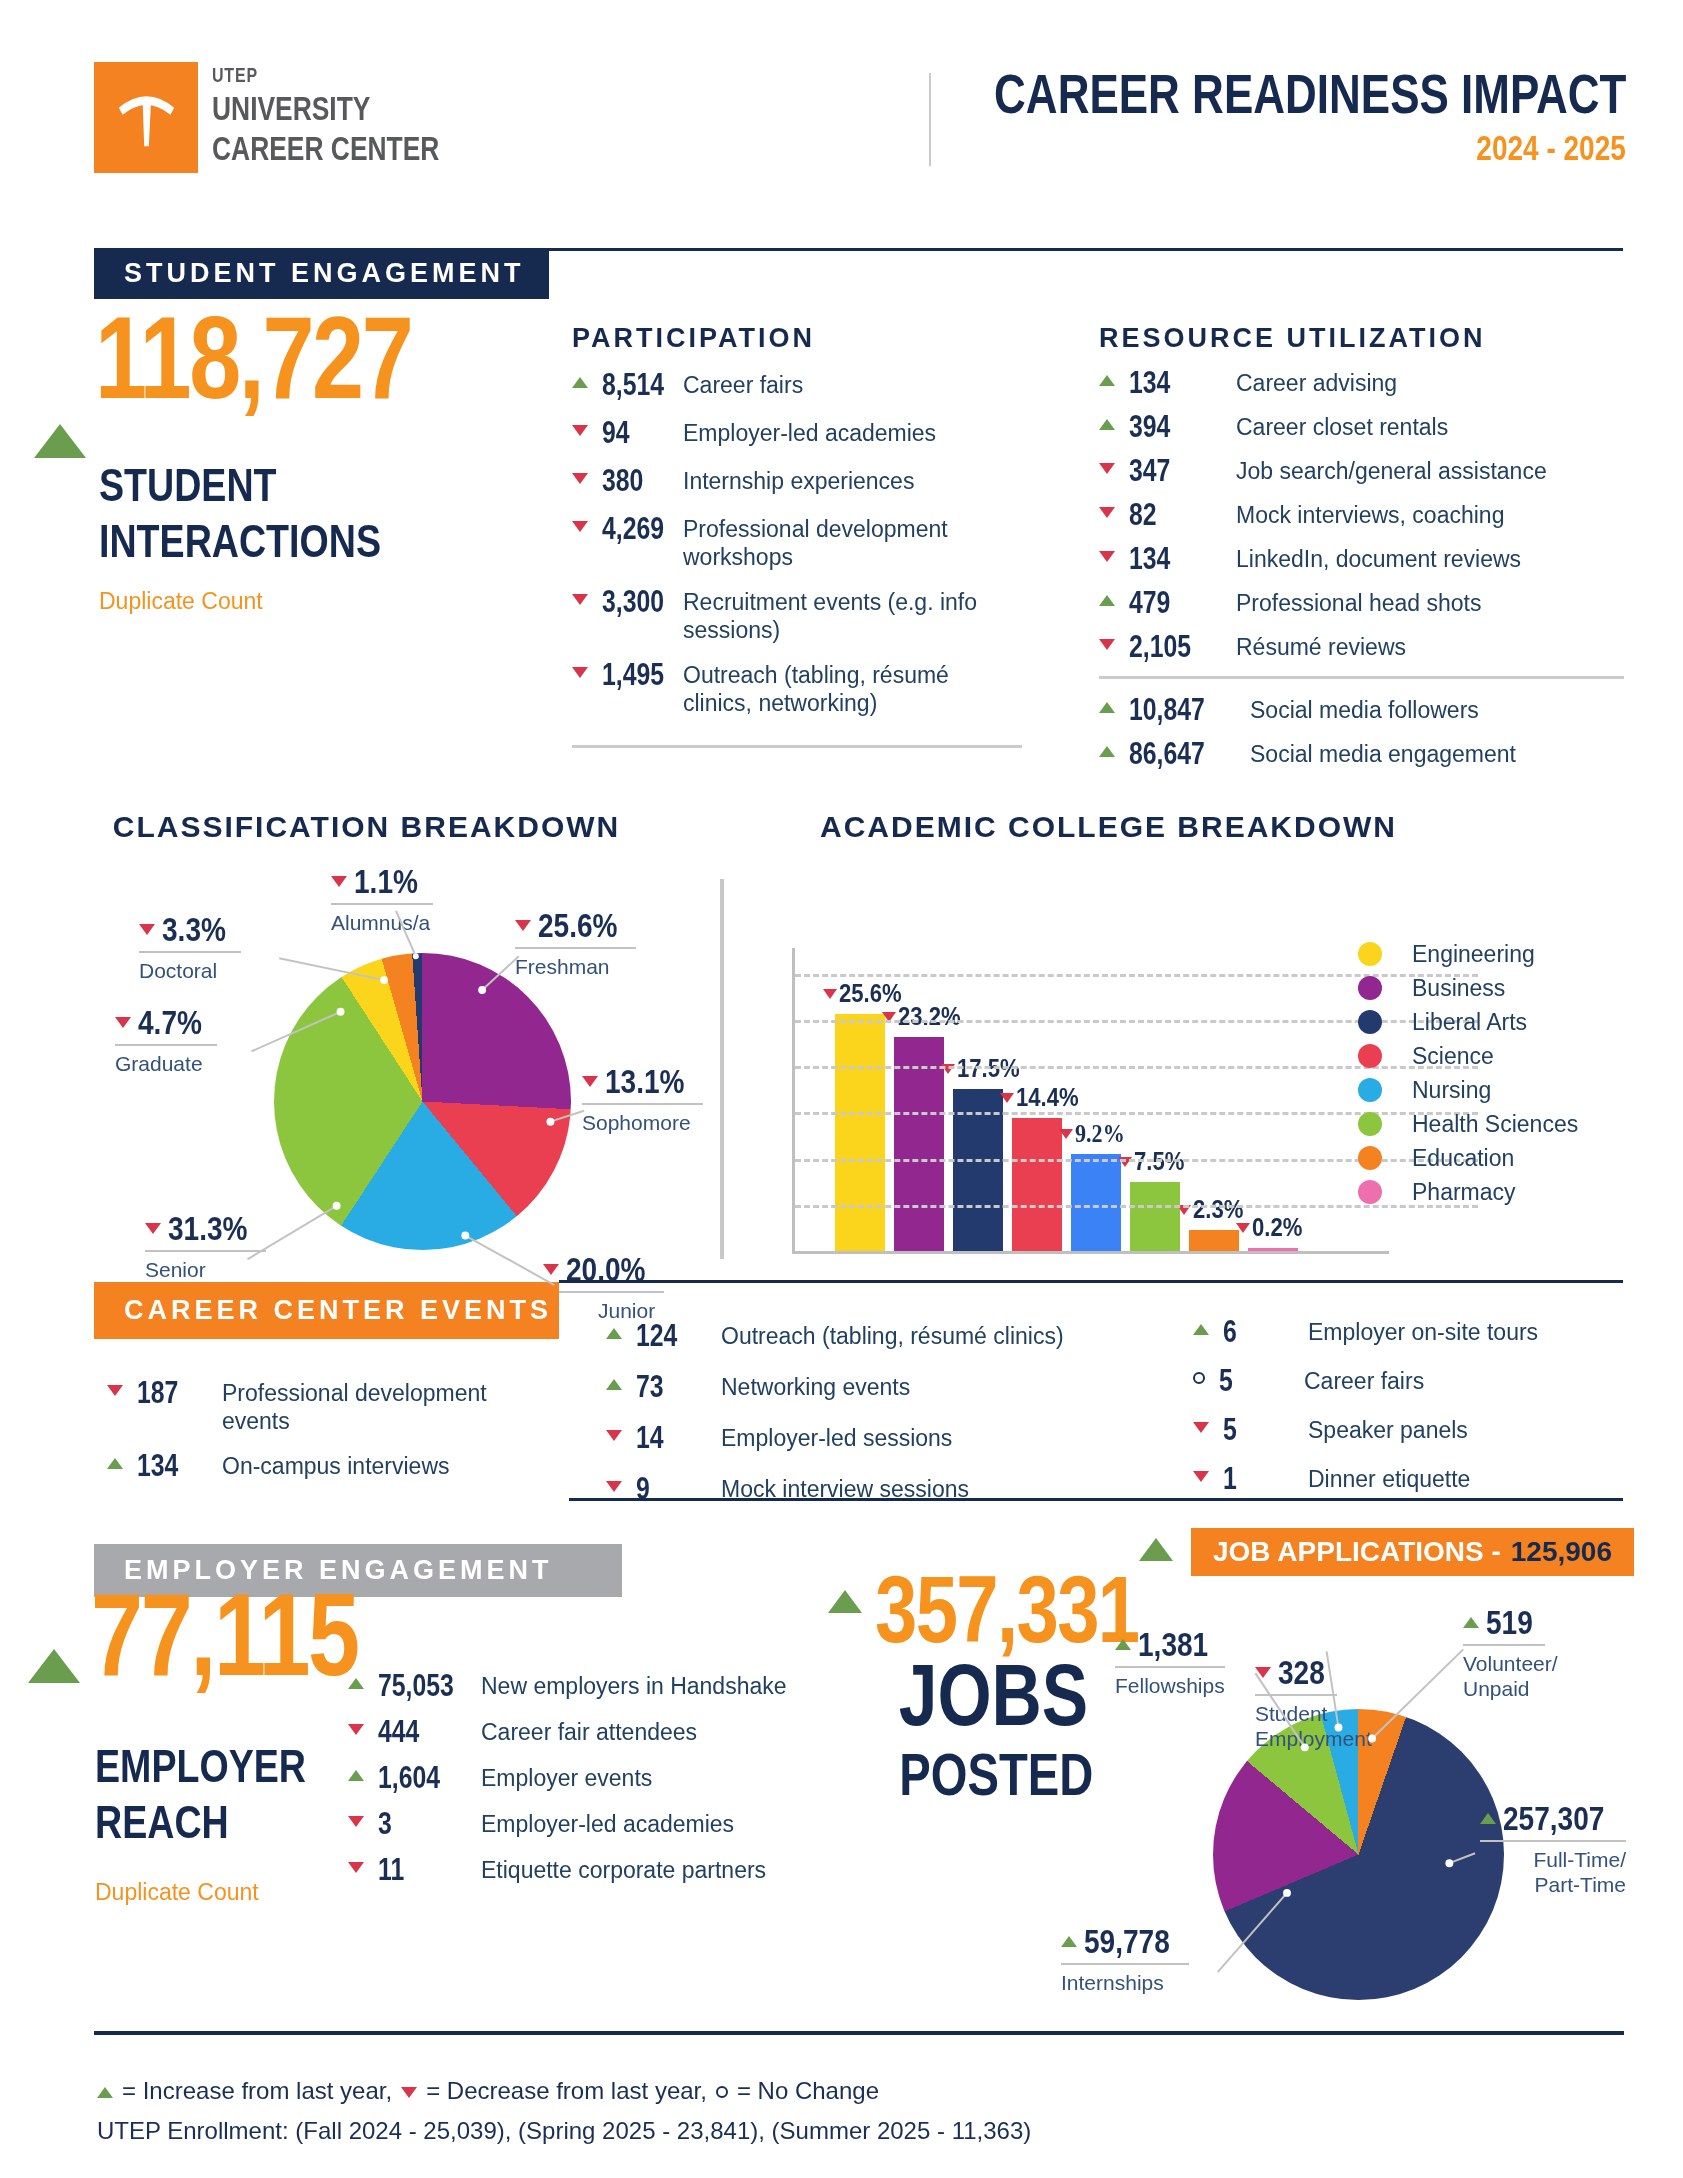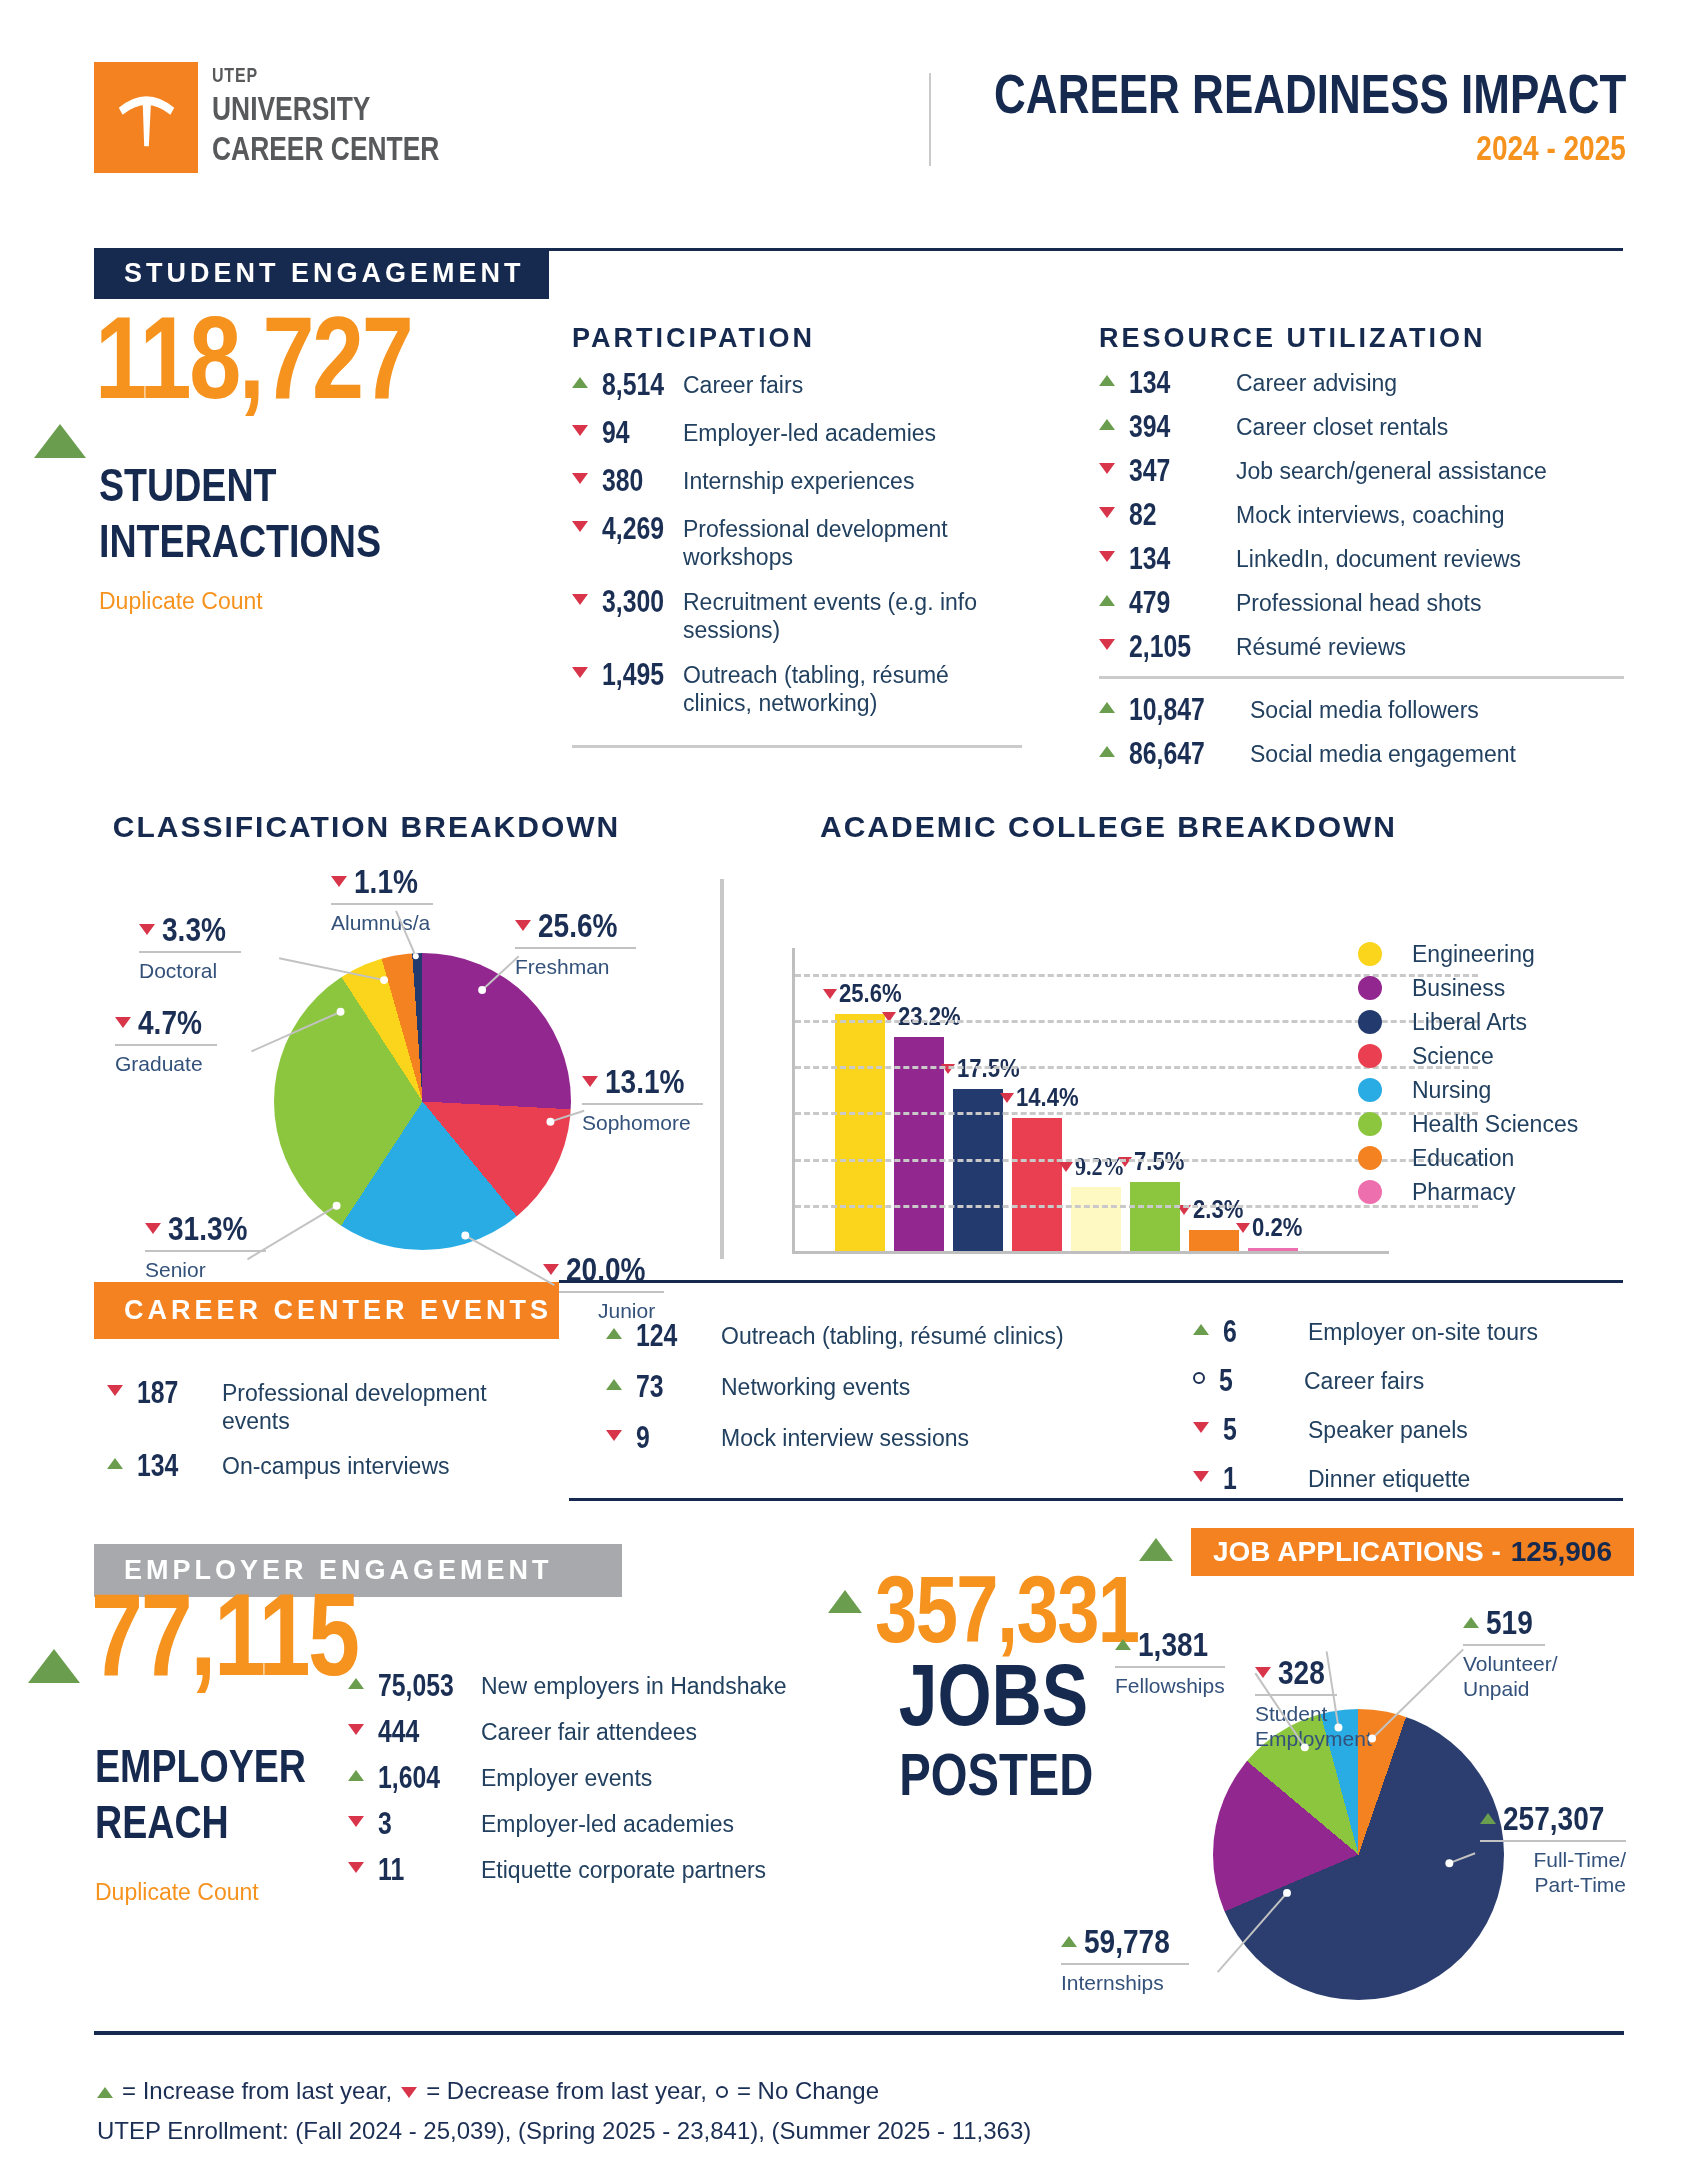--- a/index.html
+++ b/index.html
@@ -299,21 +299,21 @@
             <span class="t"></span>
             <span class="n">17.5%</span>
           </div>
         </div>
         <div class="bar" style="height: 133px; background: rgb(233, 63, 80);">
           <div class="bval">
             <span class="t"></span>
             <span class="n">14.4%</span>
           </div>
         </div>
-        <div class="bar" style="height: 64px; background: #fef9c3; font-family: Liberation Serif, serif;">
+        <div class="bar" style="height: 97px; background: #3b82f6; font-family: Liberation Serif, serif;">
           <div class="bval">
             <span class="t"></span>
             <span class="n">9.2%</span>
           </div>
         </div>
         <div class="bar" style="height: 69px; background: rgb(140, 198, 63);">
           <div class="bval">
             <span class="t"></span>
             <span class="n">7.5%</span>
           </div>
@@ -392,20 +392,25 @@
   <div class="abs slist" style="left:606px;top:1319px;width:525px;">
       <div class="srow" style="margin-bottom: 17px;">
         <span class="tri up" style="margin-right: 14px;"></span>
         <span class="val" style="width: 85px; flex: 0 0 auto;">124</span>
         <span class="slbl" style="max-width: 416px;">Outreach (tabling, résumé clinics)</span>
       </div>
       <div class="srow" style="margin-bottom: 17px;">
         <span class="tri up" style="margin-right: 14px;"></span>
         <span class="val" style="width: 85px; flex: 0 0 auto;">73</span>
         <span class="slbl" style="max-width: 416px;">Networking events</span>
+      </div>
+      <div class="srow" style="margin-bottom: 17px;">
+        <span class="tri down" style="margin-right: 14px;"></span>
+        <span class="val" style="width: 85px; flex: 0 0 auto;">14</span>
+        <span class="slbl" style="max-width: 416px;">Employer-led sessions</span>
       </div>
       <div class="srow" style="margin-bottom: 17px;">
         <span class="tri down" style="margin-right: 14px;"></span>
         <span class="val" style="width: 85px; flex: 0 0 auto;">9</span>
         <span class="slbl" style="max-width: 416px;">Mock interview sessions</span>
       </div>
     </div>
   <div class="abs slist" style="left:1193px;top:1315px;width:436px;">
       <div class="srow" style="margin-bottom: 15px;">
         <span class="tri up" style="margin-right: 14px;"></span>

